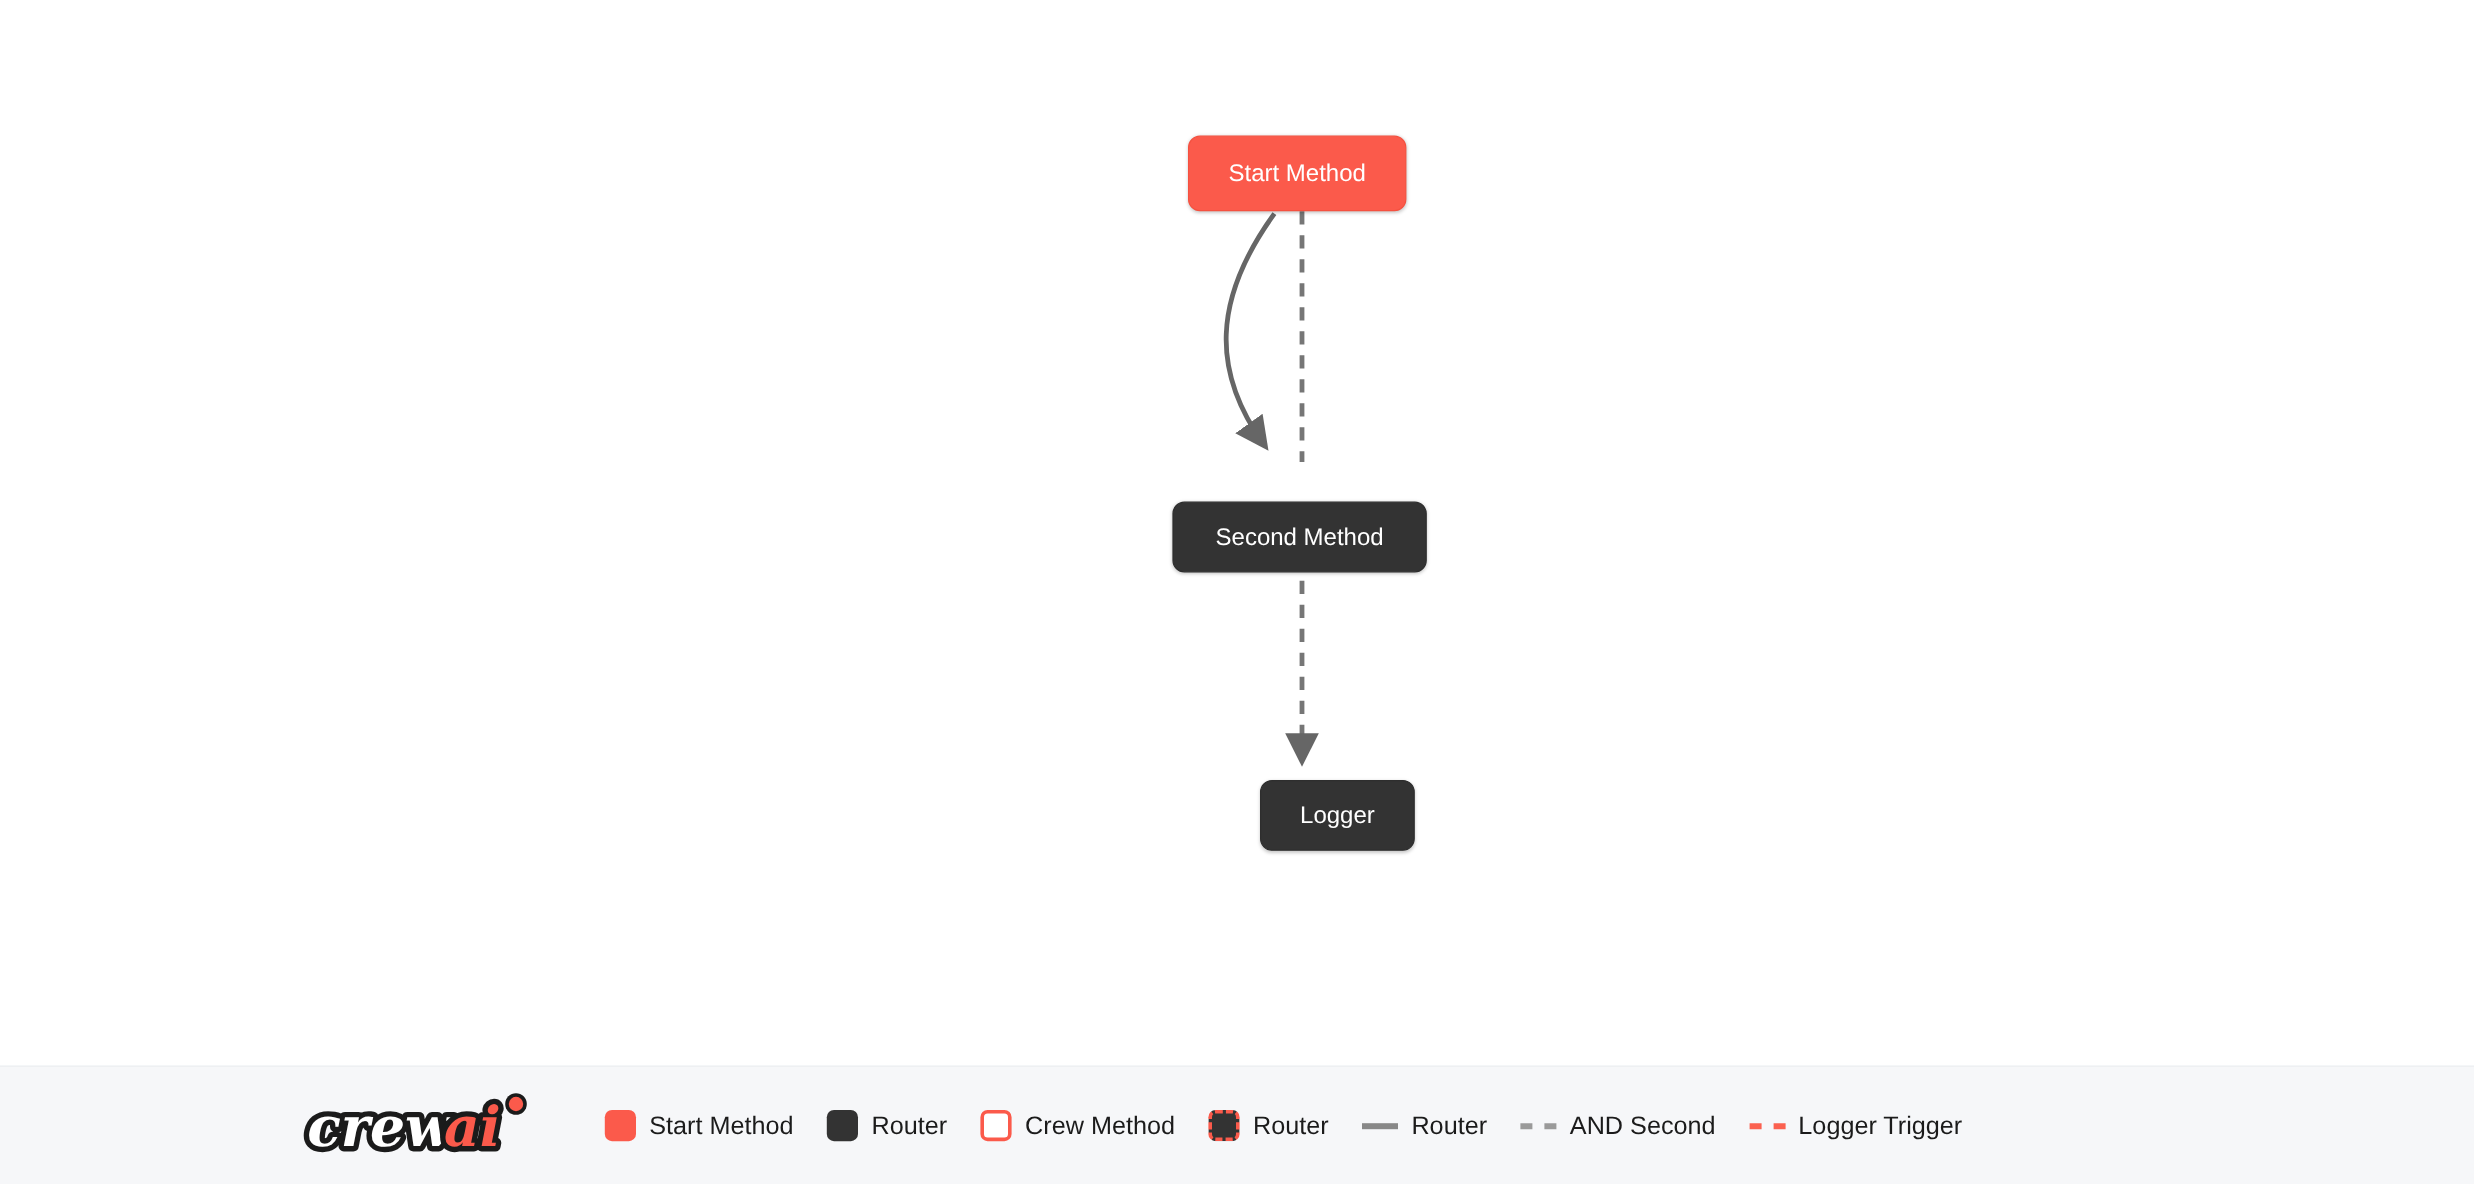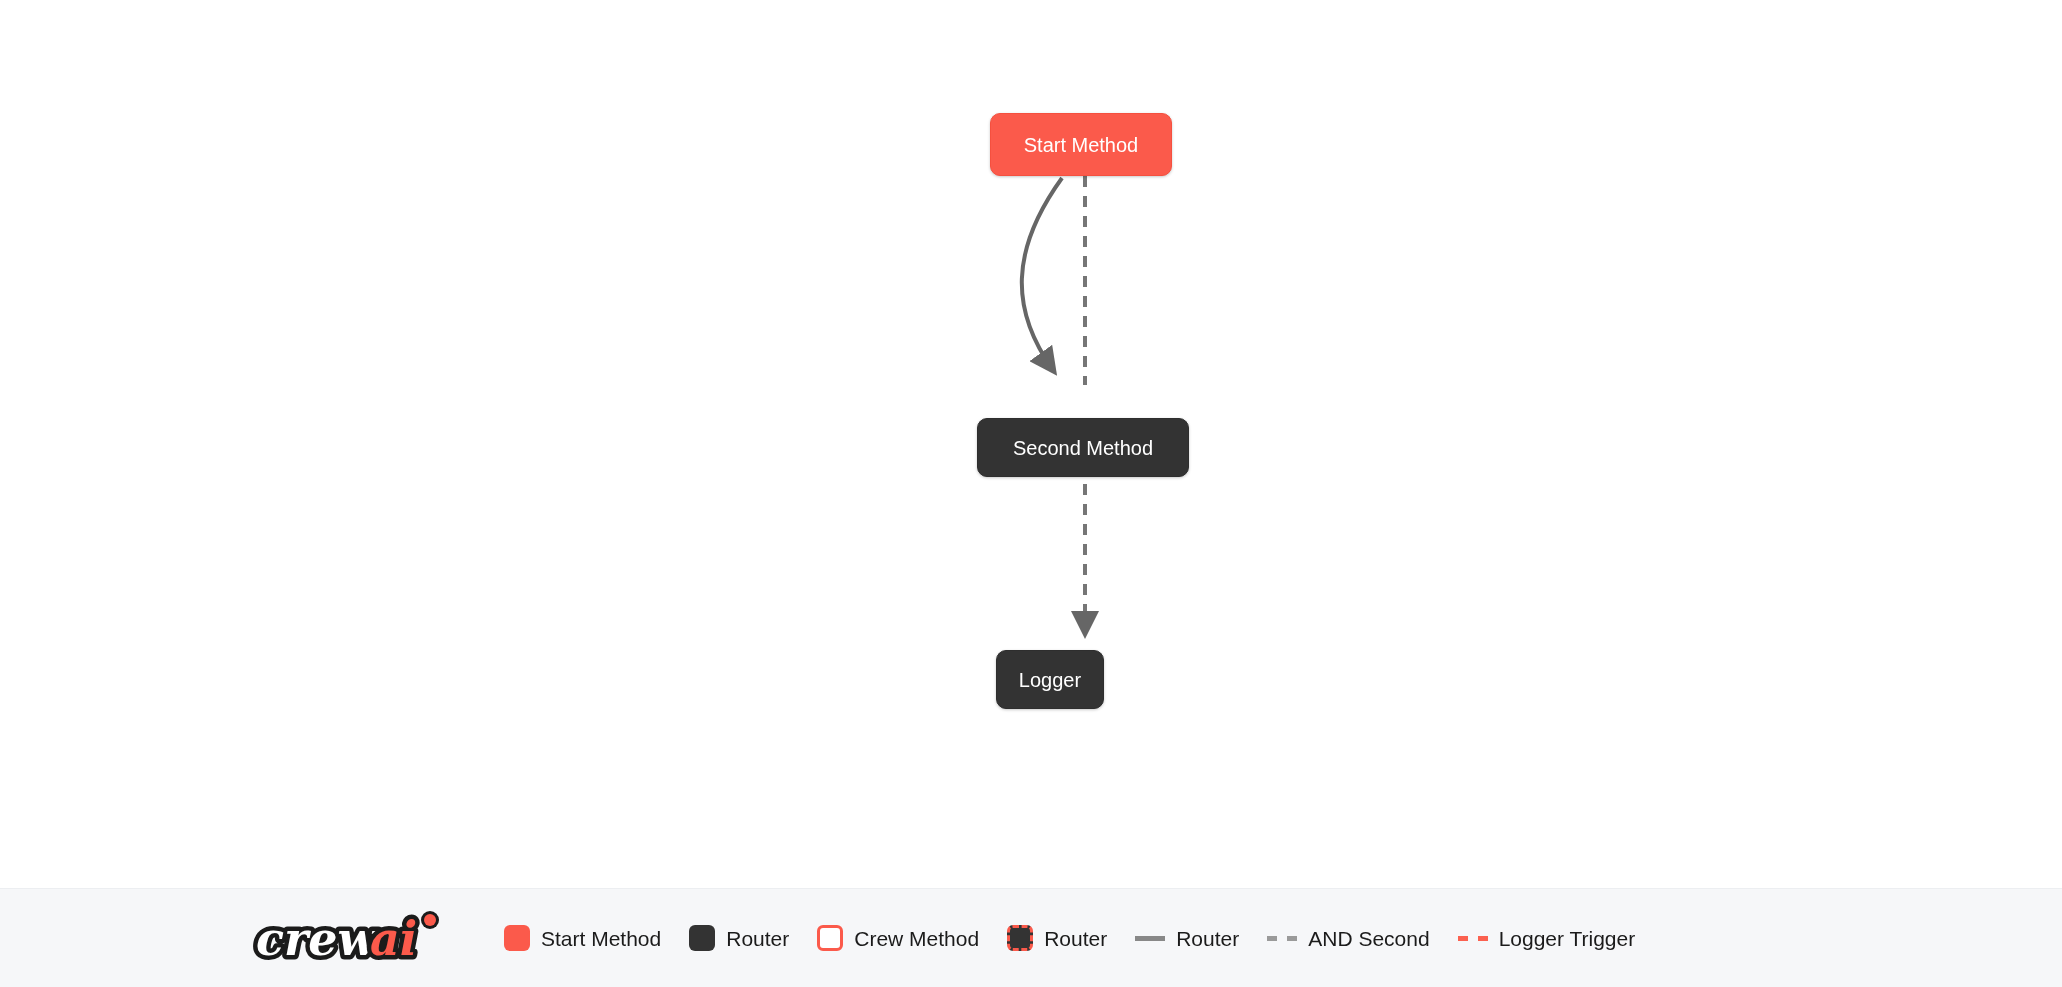--- a/index.html
+++ b/index.html
@@ -148,21 +148,21 @@
     </svg>
 
     <div class="flow-node node-start" style="left:990px; top:113px; width:182px; height:63px;">
       <span>Start Method</span>
     </div>
 
     <div class="flow-node node-method" style="left:977px; top:385px; width:212px; height:59px;margin-top:33px;">
       <span>Second Method</span>
     </div>
 
-    <div class="flow-node node-method" style="left:996px; top:650px; width:108px; height:59px;align-items:center;">
+    <div class="flow-node node-method" style="left:1050px; top:650px; width:129px; height:59px;align-items:center;">
       <span>Logger</span>
     </div>
 
   </div>
 
   <div id="legend-bar">
 
     <svg id="legend-logo" viewBox="0 0 218 62" xmlns="http://www.w3.org/2000/svg">
       <g style="font-family:'DejaVu Serif', serif; font-style:italic; font-weight:700; font-size:46px;">
         <text x="4" y="48" fill="#1b1b1b" stroke="#1b1b1b" stroke-width="9" stroke-linejoin="round">crew</text>

